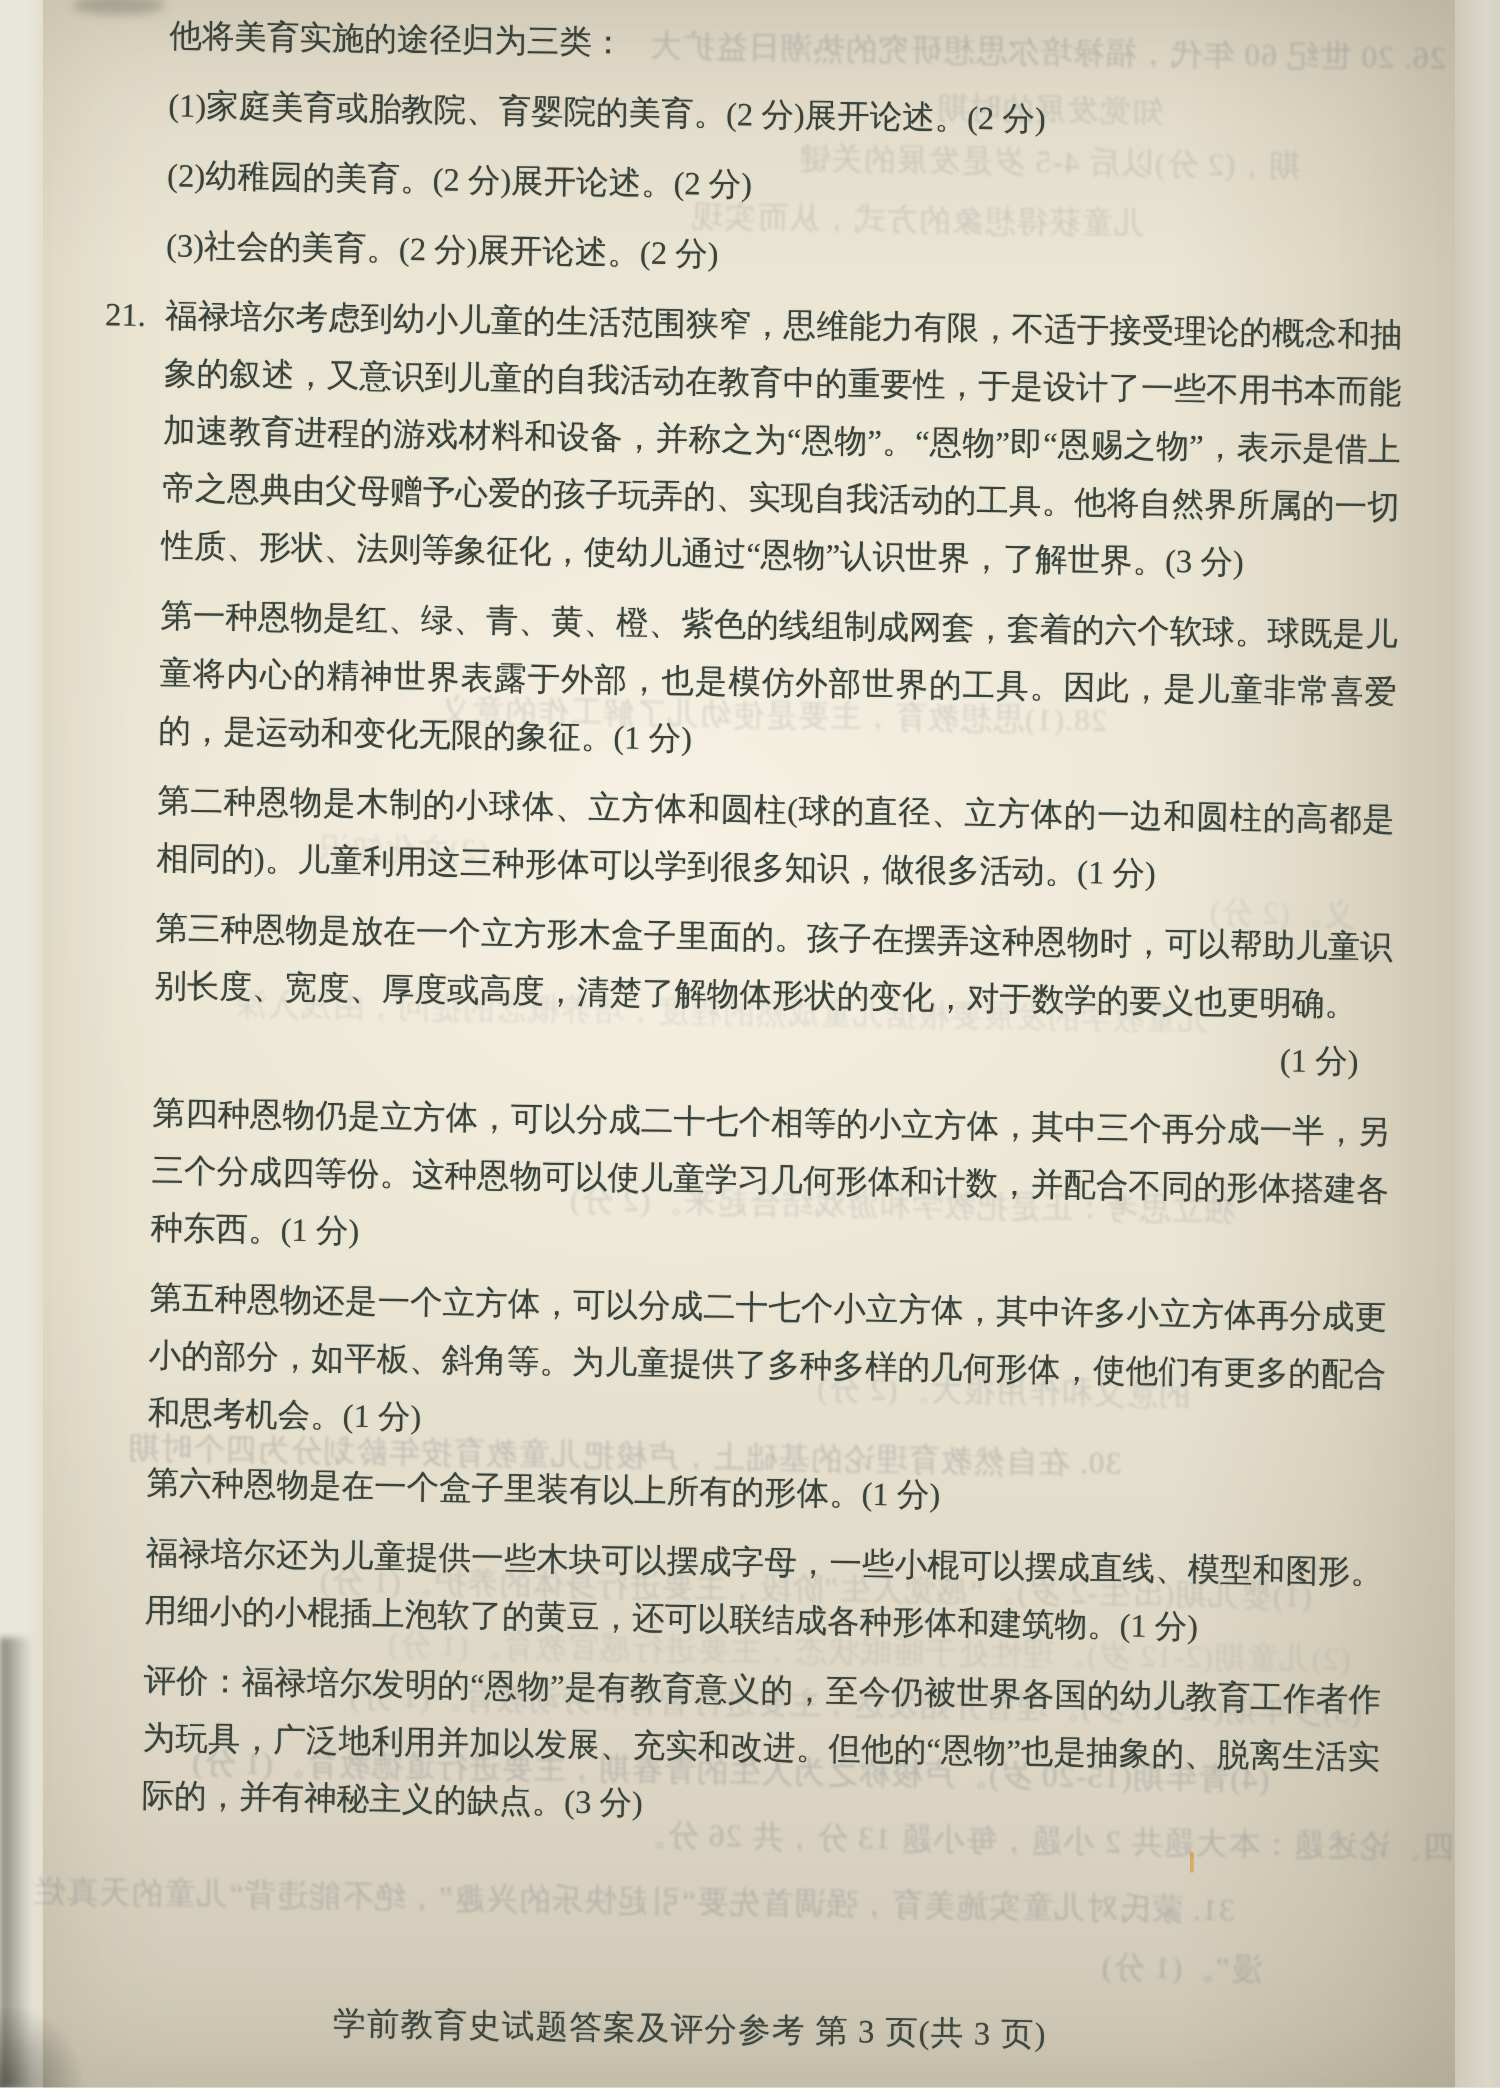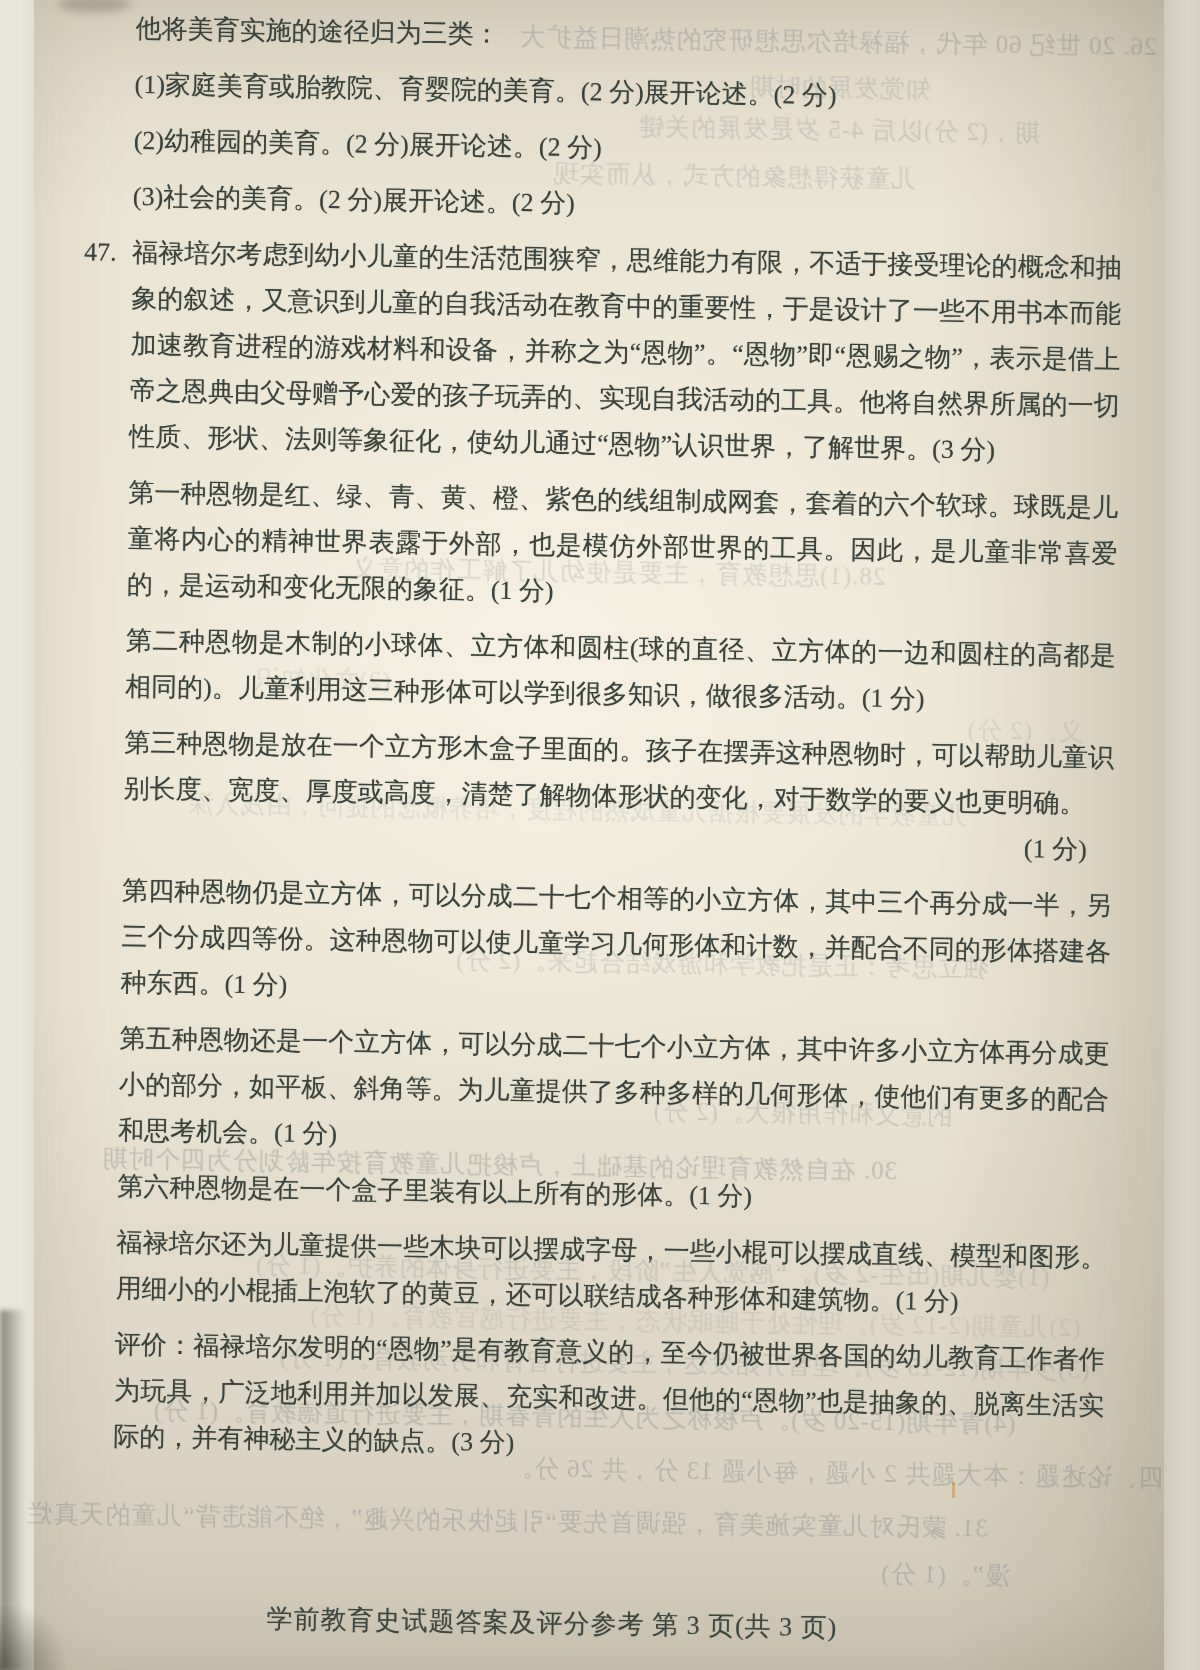--- a/index.html
+++ b/index.html
@@ -84,21 +84,21 @@
     <div class="bleed strong" style="left:50px;top:1498px;">31. 蒙氏对儿童实施美育，强调首先要“引起快乐的兴趣”，绝不能违背“儿童的天真烂</div>
     <div class="bleed strong" style="left:905px;top:1545px;">漫”。(1 分)</div>
 
     <div class="text-col">
       <div class="para">他将美育实施的途径归为三类：</div>
       <div class="para">(1)家庭美育或胎教院、育婴院的美育。(2 分)展开论述。(2 分)</div>
       <div class="para">(2)幼稚园的美育。(2 分)展开论述。(2 分)</div>
       <div class="para">(3)社会的美育。(2 分)展开论述。(2 分)</div>
 
       <div class="q-item">
-        <span class="q-num">47.</span>
+        <span class="q-num">21.</span>
         <span>福禄培尔考虑到幼小儿童的生活范围狭窄，思维能力有限，不适于接受理论的概念和抽象的叙述，又意识到儿童的自我活动在教育中的重要性，于是设计了一些不用书本而能加速教育进程的游戏材料和设备，并称之为“恩物”。“恩物”即“恩赐之物”，表示是借上帝之恩典由父母赠予心爱的孩子玩弄的、实现自我活动的工具。他将自然界所属的一切性质、形状、法则等象征化，使幼儿通过“恩物”认识世界，了解世界。(3 分)</span>
       </div>
 
       <div class="para">第一种恩物是红、绿、青、黄、橙、紫色的线组制成网套，套着的六个软球。球既是儿童将内心的精神世界表露于外部，也是模仿外部世界的工具。因此，是儿童非常喜爱的，是运动和变化无限的象征。(1 分)</div>
       <div class="para">第二种恩物是木制的小球体、立方体和圆柱(球的直径、立方体的一边和圆柱的高都是相同的)。儿童利用这三种形体可以学到很多知识，做很多活动。(1 分)</div>
       <div class="para" style="margin-bottom:0;">第三种恩物是放在一个立方形木盒子里面的。孩子在摆弄这种恩物时，可以帮助儿童识别长度、宽度、厚度或高度，清楚了解物体形状的变化，对于数学的要义也更明确。</div>
       <div class="score-right">(1 分)</div>
       <div class="para">第四种恩物仍是立方体，可以分成二十七个相等的小立方体，其中三个再分成一半，另三个分成四等份。这种恩物可以使儿童学习几何形体和计数，并配合不同的形体搭建各种东西。(1 分)</div>
       <div class="para">第五种恩物还是一个立方体，可以分成二十七个小立方体，其中许多小立方体再分成更小的部分，如平板、斜角等。为儿童提供了多种多样的几何形体，使他们有更多的配合和思考机会。(1 分)</div>
       <div class="para">第六种恩物是在一个盒子里装有以上所有的形体。(1 分)</div>

